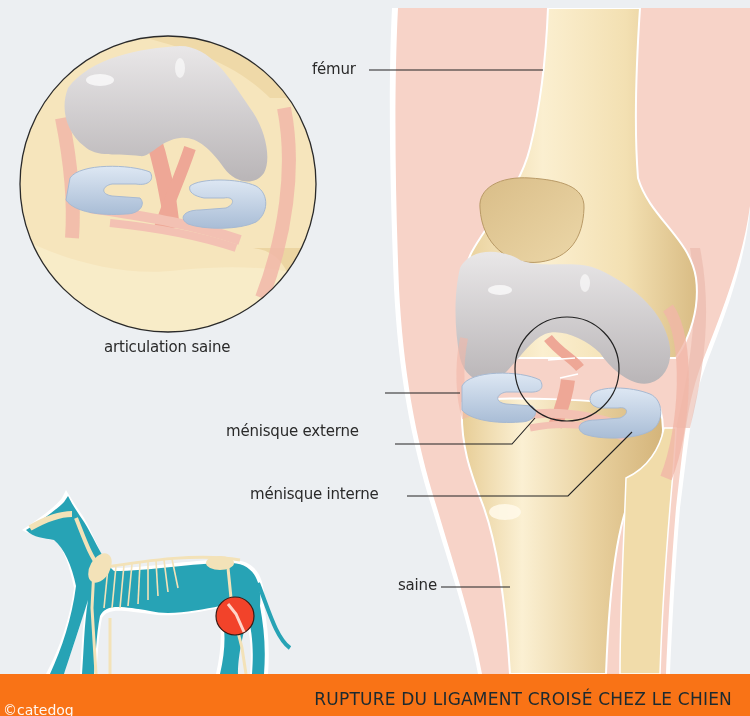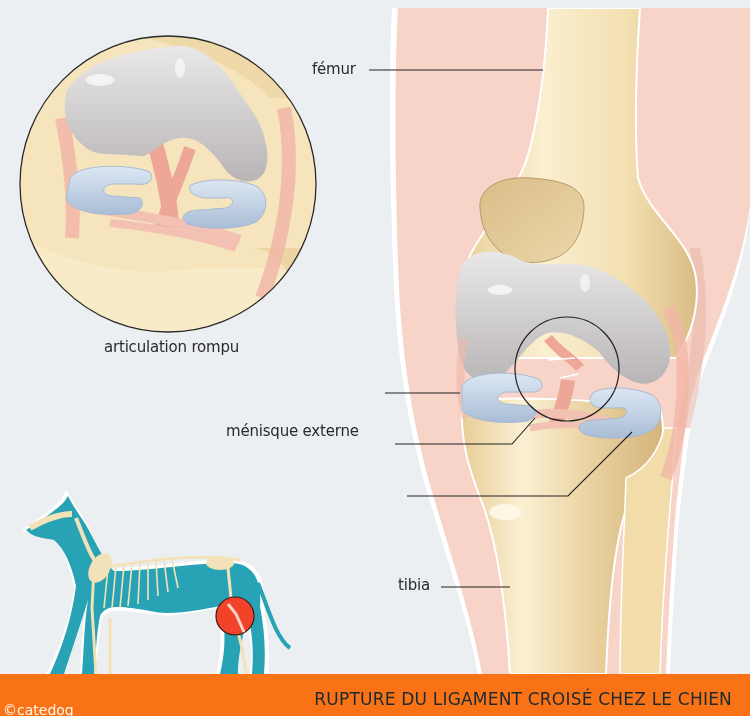--- a/index.html
+++ b/index.html
@@ -152,21 +152,22 @@
       <path d="M228 560 L232 600 L242 640 L246 666" stroke="#f3e2b8" stroke-width="3" fill="none"></path>
       <ellipse cx="220" cy="555" rx="14" ry="7" fill="#f3e2b8"></ellipse>
       <ellipse cx="100" cy="560" rx="10" ry="16" fill="#f3e2b8" transform="rotate(30 100 560)"></ellipse>
 
       <circle cx="235" cy="608" r="19" fill="#f2432a" stroke="#3a1a14" stroke-width="1.2"></circle>
       <path d="M228 596 L236 606 L244 624" stroke="#ffd4c8" stroke-width="3" fill="none"></path>
     </g>
   </svg>
 
   <div class="label" style="left:312px; top:52px;">fémur</div>
-  <div class="label" style="left:104px; top:330px;">articulation rompu</div>
+  <div class="label" style="left:104px; top:330px;">articulation saine</div>
   <div class="label" style="left:226px; top:374px;margin-top:40px;">ménisque externe</div>
-  <div class="label" style="left:398px; top:568px;">tibia</div>
+  <div class="label" style="left:250px; top:477px;">ménisque interne</div>
+  <div class="label" style="left:398px; top:568px;">saine</div>
 
   <div class="footer">
     <div class="footer-title">RUPTURE DU LIGAMENT CROISÉ CHEZ LE CHIEN</div>
   </div>
   <div class="copyright">©catedog</div>
 </div>
 
 </body></html>

